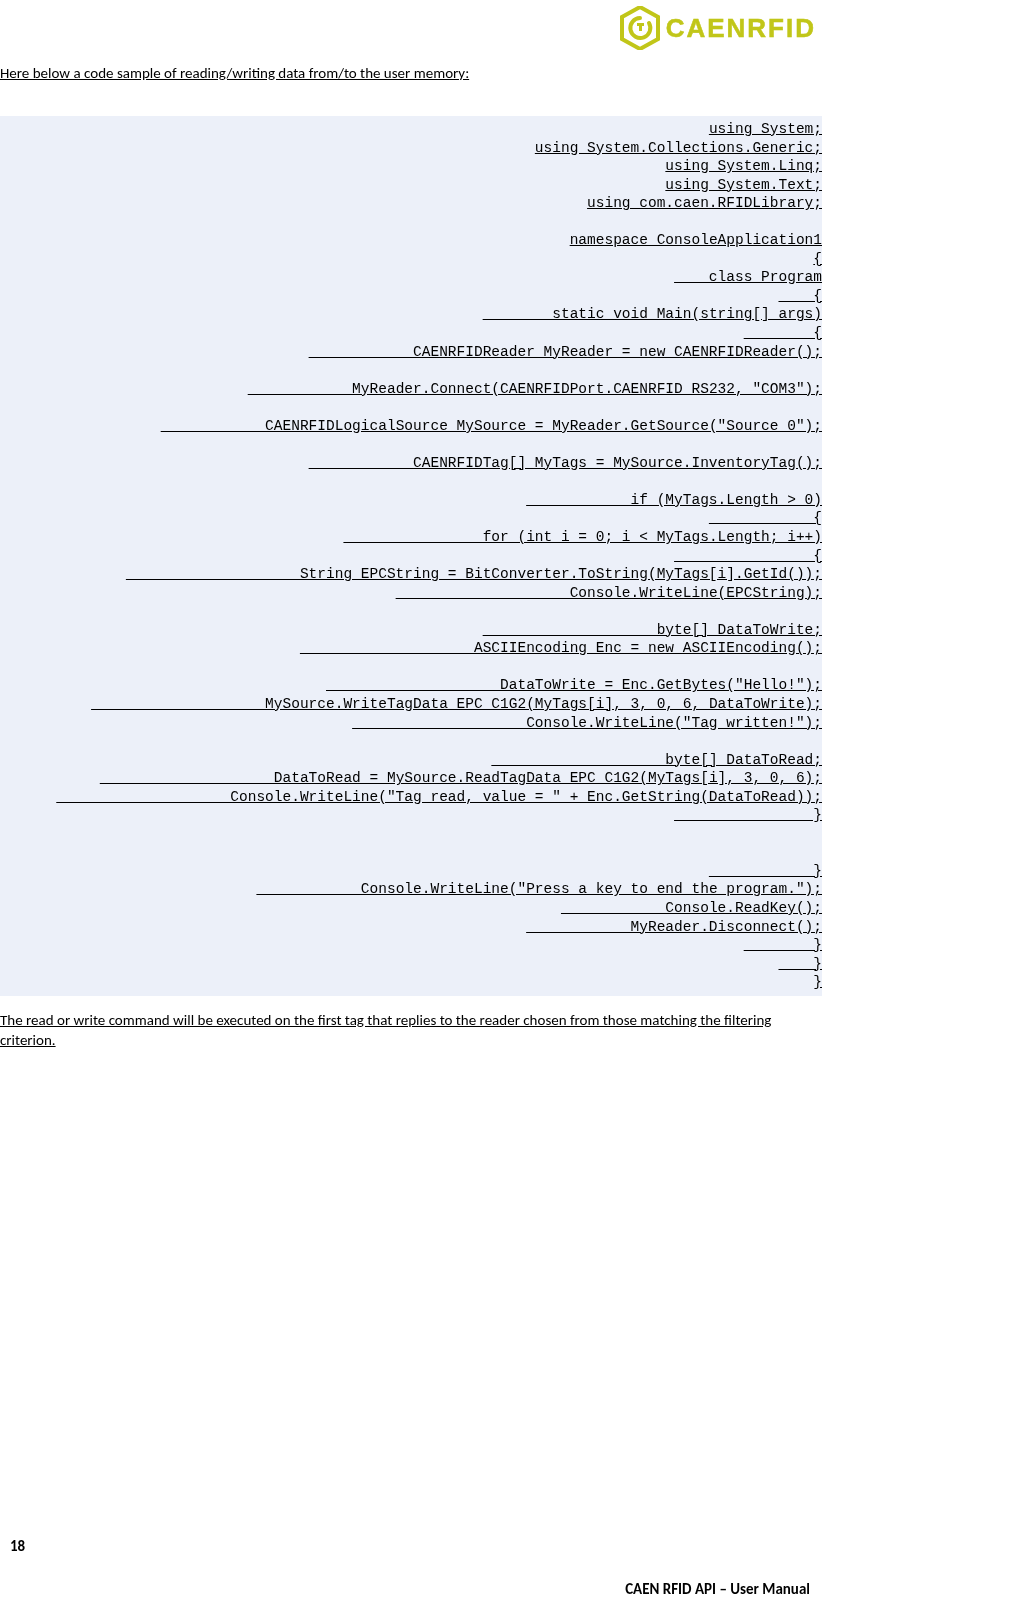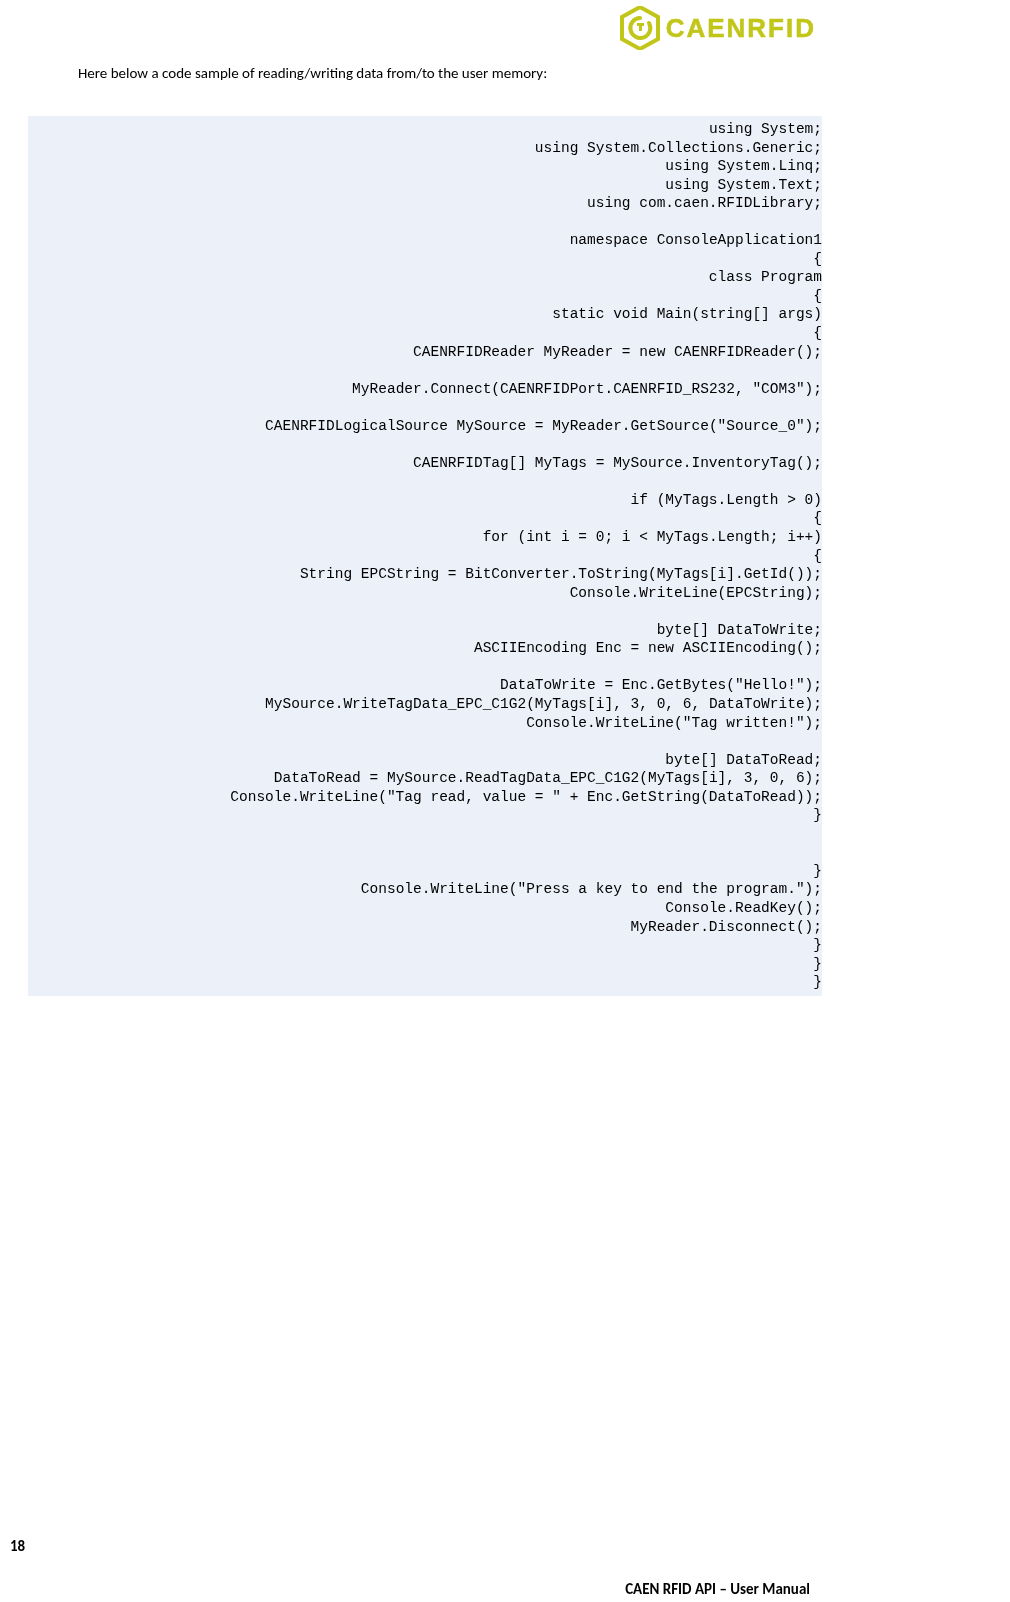--- a/index.html
+++ b/index.html
@@ -9,20 +9,21 @@
     font-family: Calibri, 'Segoe UI', Arial, sans-serif;
     color: #000000;
     width: 1010px;
   }
   .page {
     width: 822px;
     min-height: 1602px;
     position: relative;
     box-sizing: border-box;
     padding: 0;
+    text-decoration: underline;
   }
   .header-logo {
     position: absolute;
     top: 6px;
     right: 6px;
     display: flex;
     align-items: center;
     gap: 6px;
   }
   .logo-hex {
@@ -33,21 +34,20 @@
   .logo-text {
     font-family: "Arial Black", Arial, sans-serif;
     font-weight: 900;
     font-size: 26px;
     letter-spacing: 2px;
     color: #c1c619;
     -webkit-text-stroke: 0.5px #c1c619;
   }
   .body-content {
     padding-top: 64px;
-    padding-left: 78px;
     padding-right: 0;
   }
   .intro-text {
     font-size: 15px;
     margin-bottom: 34px;
   }
   .code-block {
     margin-left: -50px;
     margin-right: 0;
     background: #ecf0f9;
@@ -147,20 +147,21 @@
 
 
             }
             Console.WriteLine("Press a key to end the program.");
             Console.ReadKey();
             MyReader.Disconnect();
         }
     }
 }</div>
 
+    <div class="after-text">The read or write command will be executed on the first tag that replies to the reader chosen from those matching the filtering criterion.</div>
 
   </div>
 
   <div class="footer">
     <span>18</span>
     <span class="footer-right">CAEN RFID API – User Manual</span>
   </div>
 
 </div>
 

